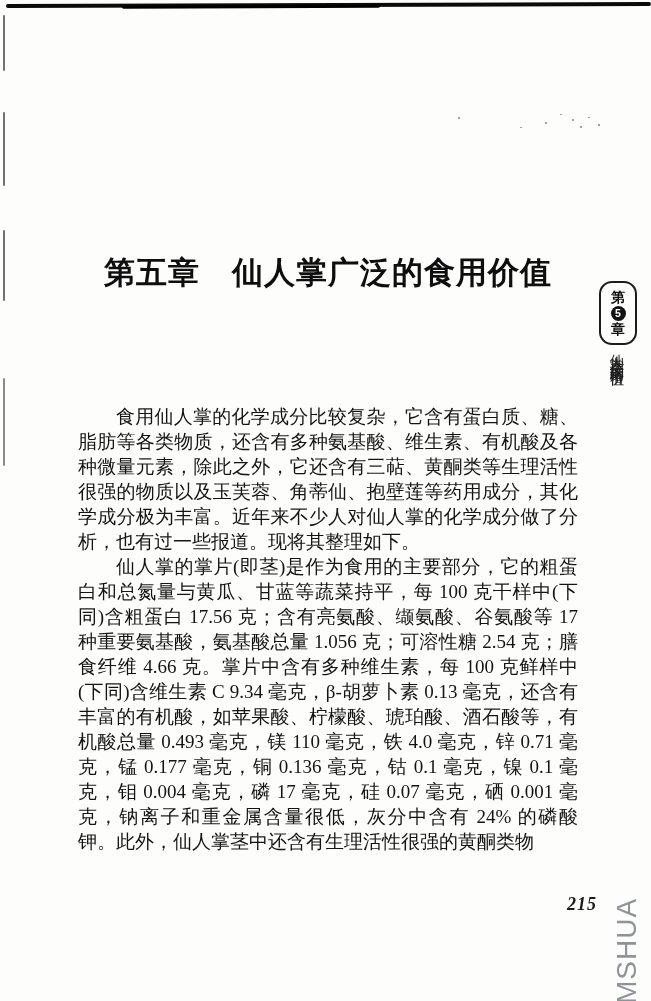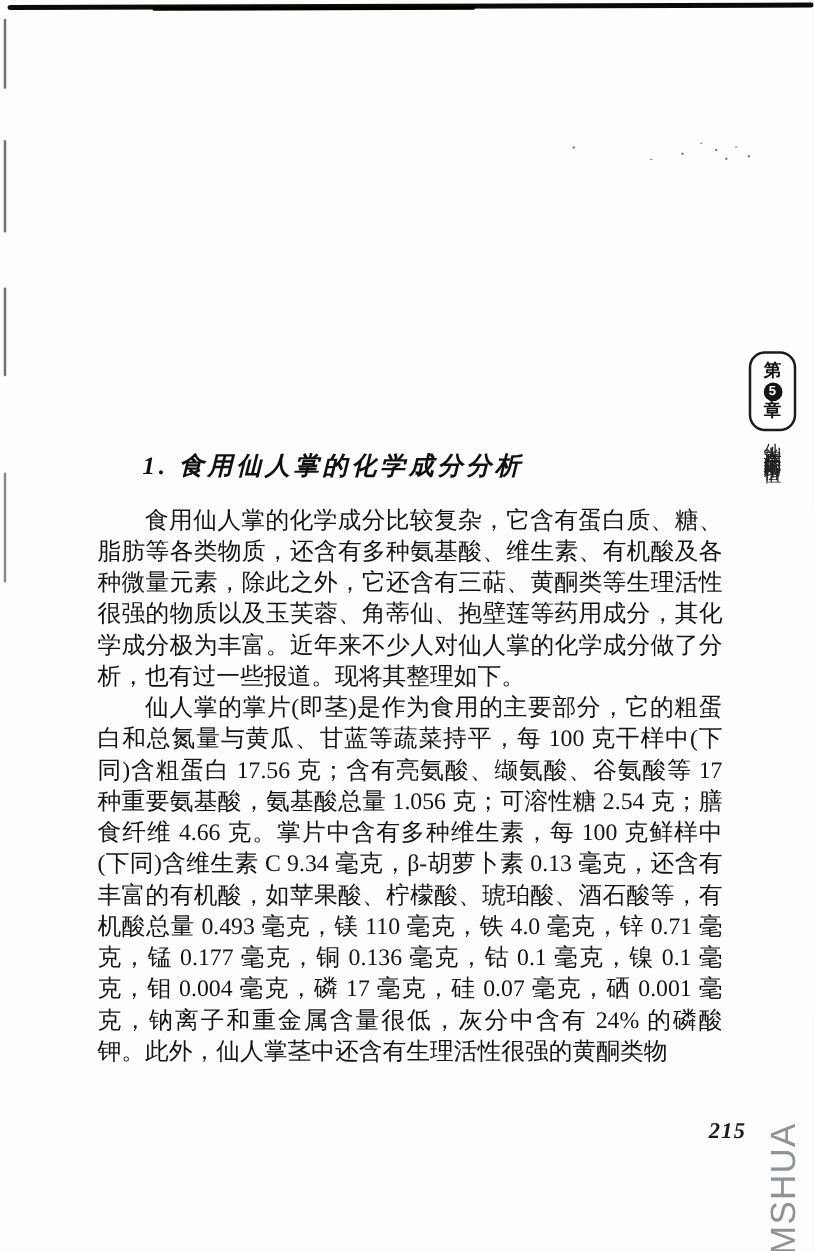--- a/index.html
+++ b/index.html
@@ -101,22 +101,22 @@
     <span class="speck" style="left:520px;top:127px;width:2px;height:1px;"></span>
     <span class="speck" style="left:545px;top:122px;width:2px;height:2px;"></span>
     <span class="speck" style="left:560px;top:114px;width:2px;height:1px;"></span>
     <span class="speck" style="left:572px;top:119px;width:2px;height:2px;"></span>
     <span class="speck" style="left:580px;top:126px;width:2px;height:2px;"></span>
     <span class="speck" style="left:588px;top:117px;width:2px;height:1px;"></span>
     <span class="speck" style="left:598px;top:124px;width:2px;height:2px;"></span>
     <span class="speck" style="left:293px;top:566px;width:3px;height:2px;"></span>
   </div>
 
+  <div class="chapter-title">第五章　仙人掌广泛的食用价值</div>
 
-  <div class="section-heading">1. 食用仙人掌的化学成分分析</div>
 
   <div class="body-text">
     <p>食用仙人掌的化学成分比较复杂，它含有蛋白质、糖、脂肪等各类物质，还含有多种氨基酸、维生素、有机酸及各种微量元素，除此之外，它还含有三萜、黄酮类等生理活性很强的物质以及玉芙蓉、角蒂仙、抱壁莲等药用成分，其化学成分极为丰富。近年来不少人对仙人掌的化学成分做了分析，也有过一些报道。现将其整理如下。</p>
     <p>仙人掌的掌片(即茎)是作为食用的主要部分，它的粗蛋白和总氮量与黄瓜、甘蓝等蔬菜持平，每 100 克干样中(下同)含粗蛋白 17.56 克；含有亮氨酸、缬氨酸、谷氨酸等 17 种重要氨基酸，氨基酸总量 1.056 克；可溶性糖 2.54 克；膳食纤维 4.66 克。掌片中含有多种维生素，每 100 克鲜样中(下同)含维生素 C 9.34 毫克，β-胡萝卜素 0.13 毫克，还含有丰富的有机酸，如苹果酸、柠檬酸、琥珀酸、酒石酸等，有机酸总量 0.493 毫克，镁 110 毫克，铁 4.0 毫克，锌 0.71 毫克，锰 0.177 毫克，铜 0.136 毫克，钴 0.1 毫克，镍 0.1 毫克，钼 0.004 毫克，磷 17 毫克，硅 0.07 毫克，硒 0.001 毫克，钠离子和重金属含量很低，灰分中含有 24% 的磷酸钾。此外，仙人掌茎中还含有生理活性很强的黄酮类物</p>
   </div>
 
   <div class="chapter-tab">
     <span class="tab-char">第</span>
     <span class="tab-num">5</span>
     <span class="tab-char">章</span>

